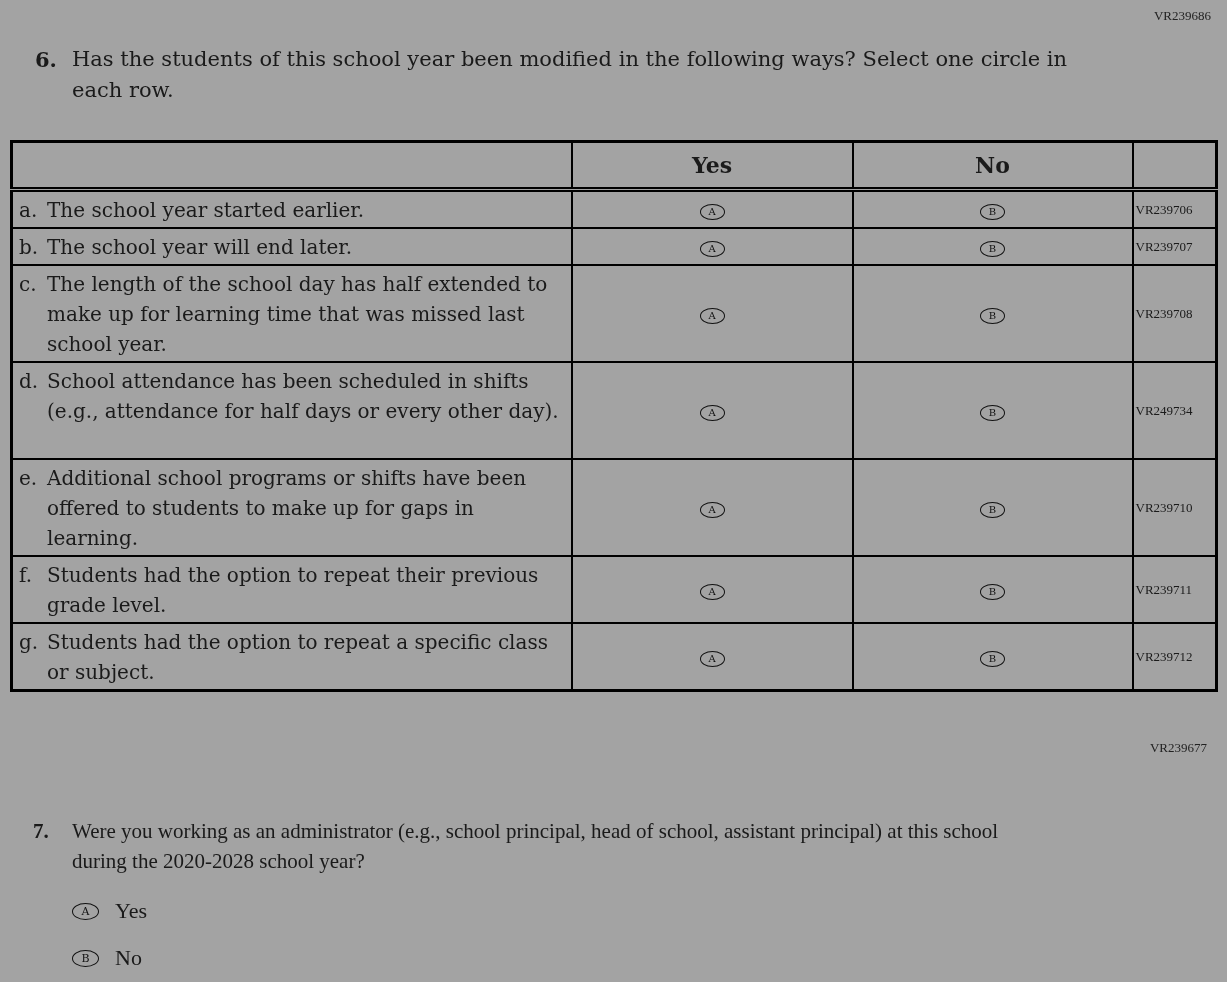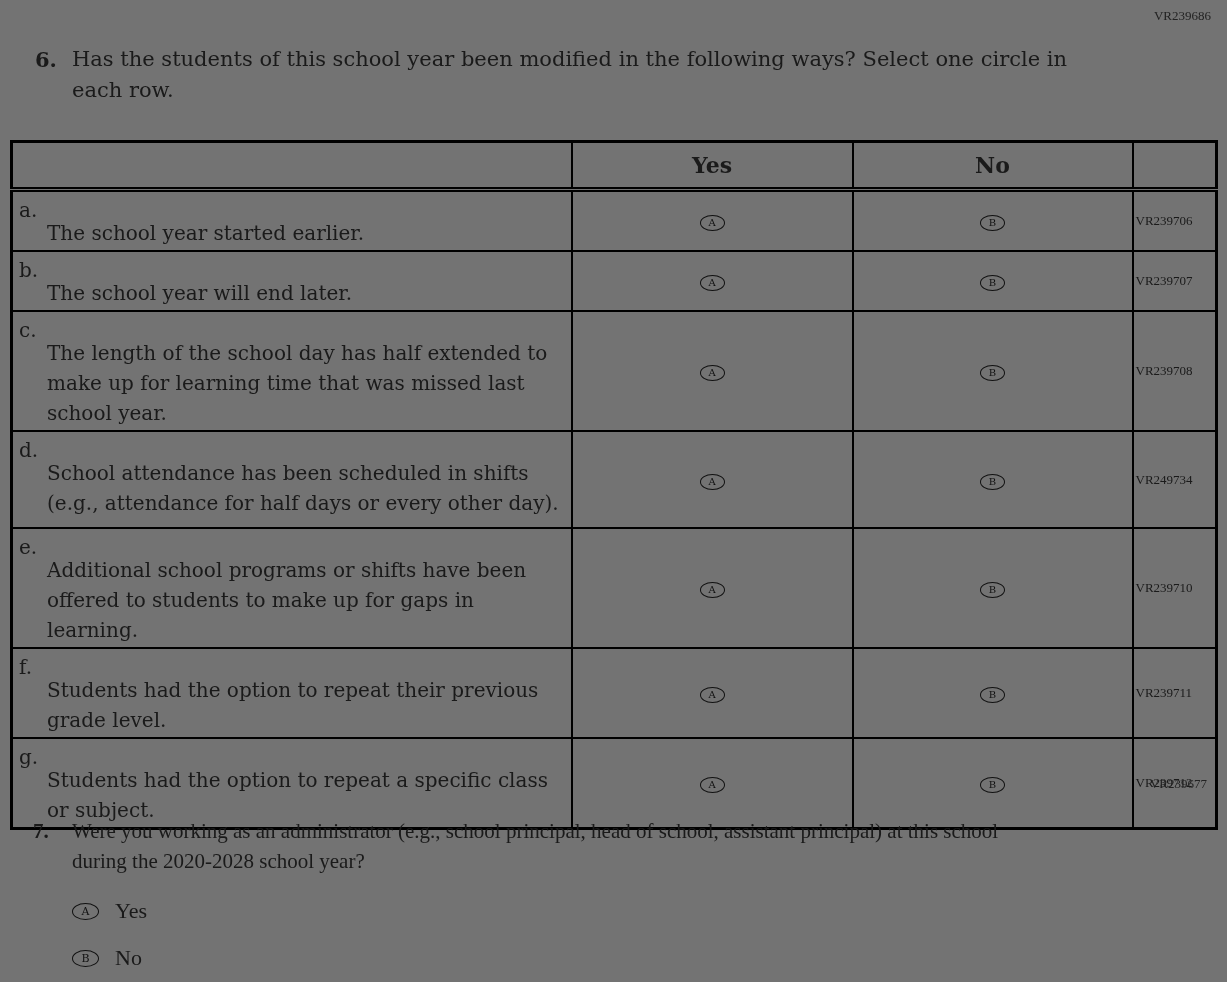--- a/index.html
+++ b/index.html
@@ -1,32 +1,32 @@
 <!DOCTYPE html>
 <html><head>
 <meta charset="utf-8">
 <style>
   html, body { margin: 0; padding: 0; background: #ffffff; }
   .page {
     position: relative;
     width: 1227px;
     height: 982px;
-    background: #737373;
+    background: #a3a3a3;
     color: #111;
     overflow: hidden;
   }
 
   
   .vr-code {
     font-family: "Liberation Serif", serif;
     font-size: 13px;
     color: #222;
   }
   .vr-code-top { position: absolute; top: 8px; right: 16px; }
-  .vr-code-mid { position: absolute; top: 776px; right: 20px; }
+  .vr-code-mid { position: absolute; top: 740px; right: 20px; }
 
   
   .q6-block {
     position: absolute;
     left: 35px; top: 44px;
     width: 1085px;
     display: flex;
     font-family: "DejaVu Serif", serif;
     font-size: 21px;
     line-height: 31px;
@@ -59,21 +59,21 @@
     vertical-align: middle;
   }
   td.stem {
     vertical-align: top;
     padding: 3px 10px 2px 6px;
     font-size: 20px;
     line-height: 30px;
   }
   .stem-wrap { display: flex; }
   .stem-label { flex: 0 0 28px; }
-  .stem-text { flex: 1; margin-top: 23px; }
+  .stem-text { flex: 1; }
   td.bubble-cell { text-align: center; vertical-align: middle; }
   td.code-cell {
     text-align: left;
     vertical-align: middle;
     font-family: "Liberation Serif", serif;
     font-size: 13px;
     padding: 0 2px;
   }
   tr.r-short  { height: 37px; }
   tr.r-tall3  { height: 97px; }

